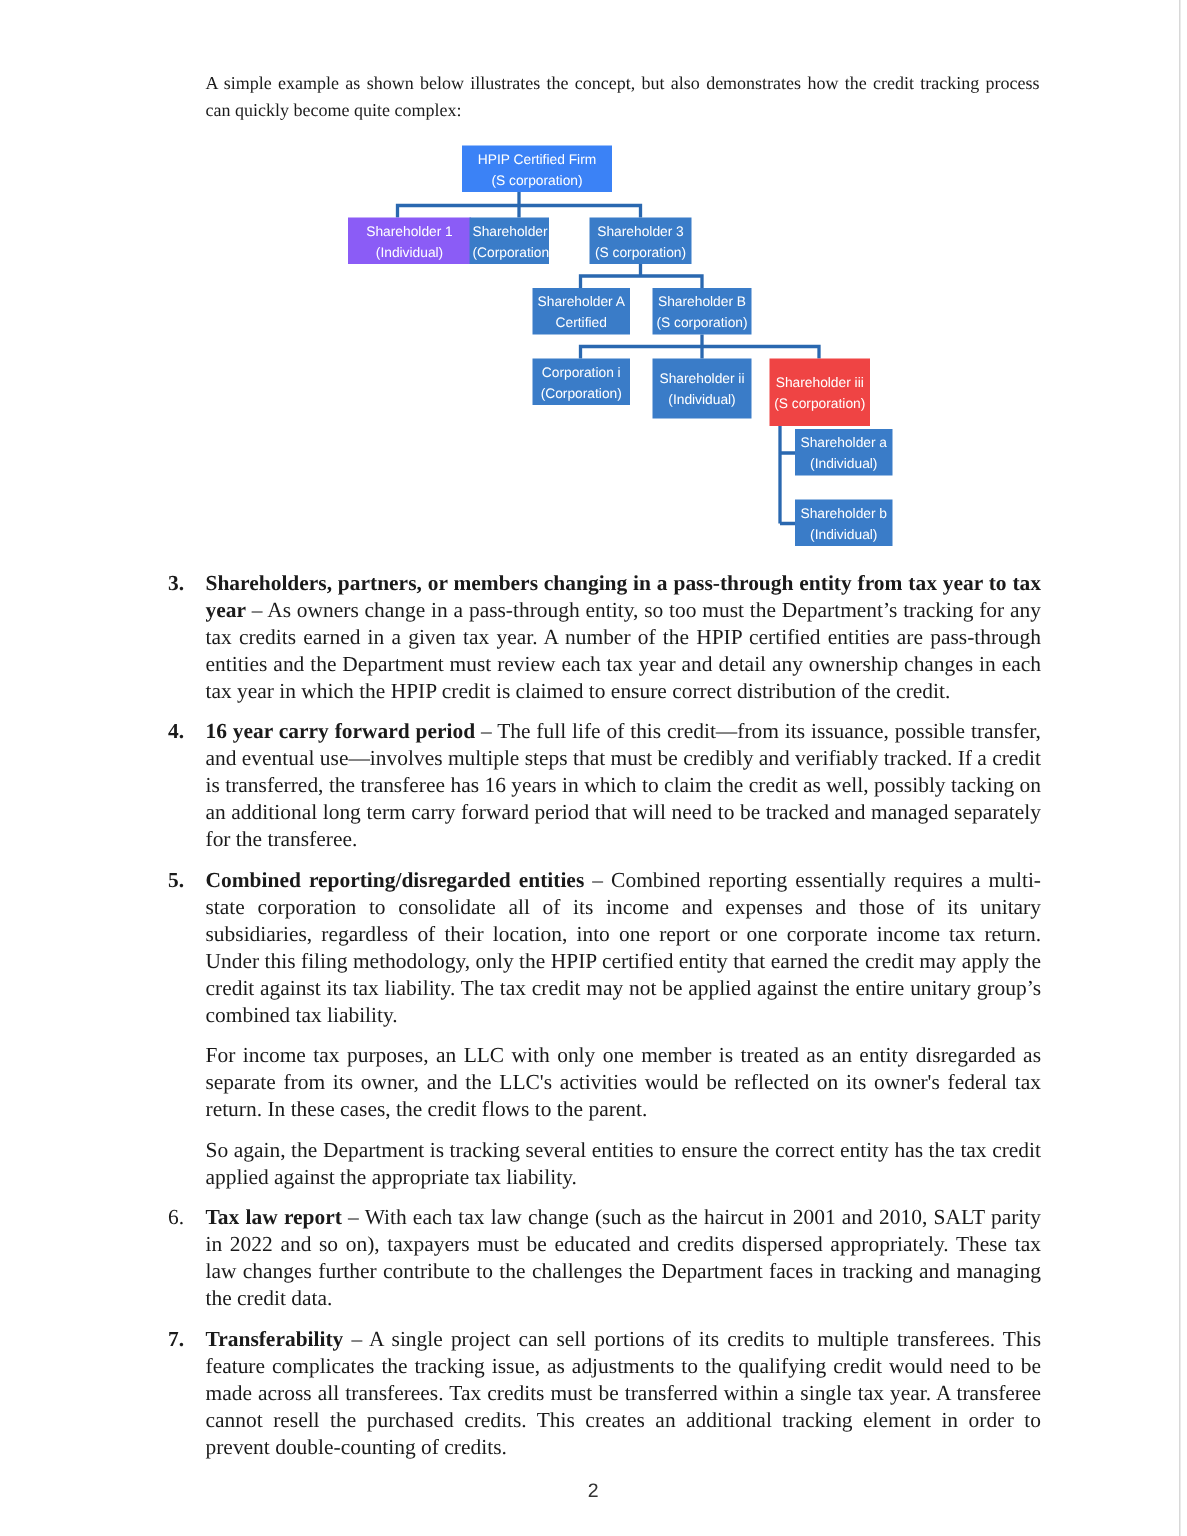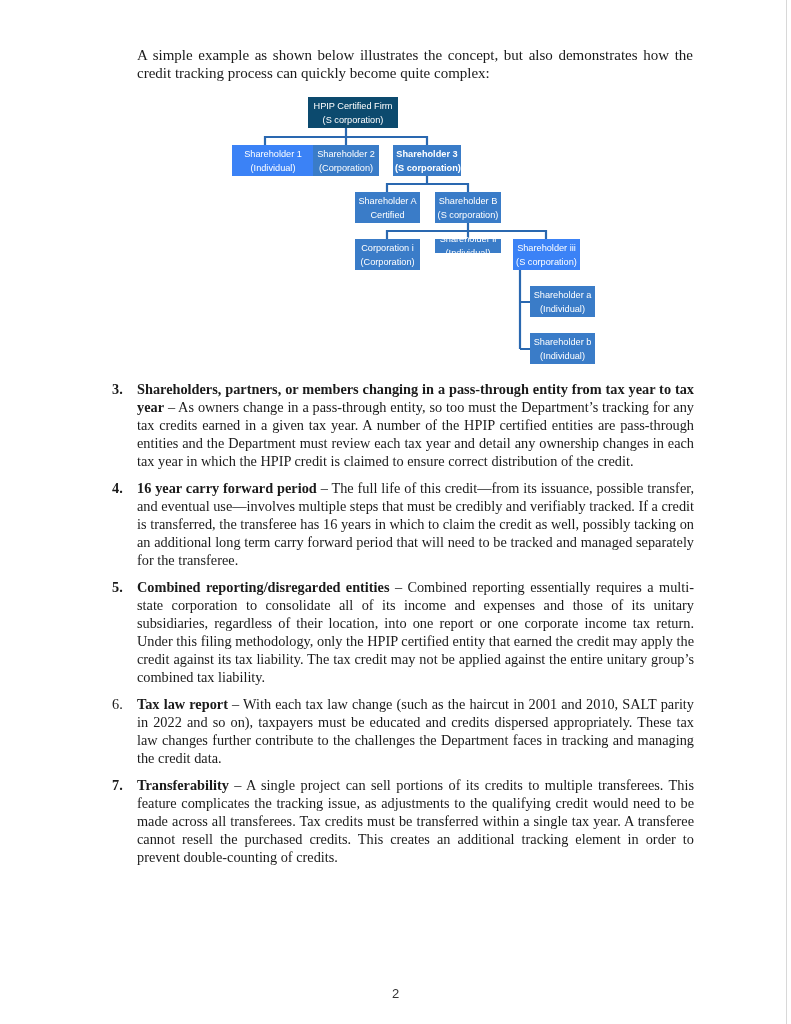--- a/index.html
+++ b/index.html
@@ -3,21 +3,21 @@
 <meta charset="utf-8">
 <style>
   html, body { margin: 0; padding: 0; }
   body {
     width: 791px; height: 1024px; background: #ffffff; position: relative; overflow: hidden;
     font-family: "Liberation Serif", serif; color: #1a1a1a;
   }
   .edge-line { position: absolute; left: 786px; top: 0; width: 1px; height: 1024px; background: #d8d8d8; }
   .intro {
     position: absolute; left: 137px; top: 46px; width: 556px;
-    font-size: 15px; line-height: 18px; text-align: justify;
+    font-size: 12px; line-height: 18px; text-align: justify;
   }
   .diagram { position: absolute; left: 0; top: 0; width: 791px; height: 380px; }
   .node {
     position: absolute; background: #3a7cc8; color: #ffffff;
     font-family: "Liberation Sans", sans-serif; font-size: 9.2px; line-height: 14px;
     text-align: center; display: flex; flex-direction: column; justify-content: center;
     box-sizing: border-box; padding: 0 2px; white-space: nowrap;
   }
   .node span { display: block; }
   svg.lines { position: absolute; left: 0; top: 0; }
@@ -50,56 +50,56 @@
       <path d="M346 128 V137 M265 145 V137 H427 V145 M346 137 V145"></path>
 
       <path d="M427 176 V184 M387 192 V184 H468 V192"></path>
 
       <path d="M468 223 V231 M387 239 V231 H546 V239 M468 231 V239"></path>
 
       <path d="M520 270 V349 M520 302 H530 M520 349 H530"></path>
     </g>
   </svg>
 
-  <div class="node" style="left: 308px; top: 97px; width: 90px; height: 31px; background: #0c4a6e;">
+  <div class="node" style="left: 308px; top: 97px; width: 100px; height: 31px; background: #3b82f6;">
     <span>HPIP Certified Firm</span>
     <span>(S corporation)</span>
   </div>
 
-  <div class="node" style="left: 232px; top: 145px; width: 82px; height: 31px; background: #3b82f6;">
+  <div class="node" style="left: 232px; top: 145px; width: 82px; height: 31px; background: #8b5cf6;">
     <span>Shareholder 1</span>
     <span>(Individual)</span>
   </div>
-  <div class="node" style="left: 313px; top: 145px; width: 66px; height: 31px; background: rgb(58, 124, 200);">
+  <div class="node" style="left: 313px; top: 145px; width: 53px; height: 31px; background: rgb(58, 124, 200);">
     <span>Shareholder 2</span>
     <span>(Corporation)</span>
   </div>
-  <div class="node" style="left: 393px; top: 145px; width: 68px; height: 31px; background: rgb(58, 124, 200); font-weight: bold;">
+  <div class="node" style="left: 393px; top: 145px; width: 68px; height: 31px; background: rgb(58, 124, 200);">
     <span>Shareholder 3</span>
     <span>(S corporation)</span>
   </div>
 
   <div class="node" style="left: 355px; top: 192px; width: 65px; height: 31px; background: rgb(58, 124, 200);">
     <span>Shareholder A</span>
     <span>Certified</span>
   </div>
   <div class="node" style="left: 435px; top: 192px; width: 66px; height: 31px; background: rgb(58, 124, 200);">
     <span>Shareholder B</span>
     <span>(S corporation)</span>
   </div>
 
   <div class="node" style="left: 355px; top: 239px; width: 65px; height: 31px; background: rgb(58, 124, 200);">
     <span>Corporation i</span>
     <span>(Corporation)</span>
   </div>
-  <div class="node" style="left: 435px; top: 239px; width: 66px; height: 14px; background: rgb(58, 124, 200);">
+  <div class="node" style="left: 435px; top: 239px; width: 66px; height: 40px; background: rgb(58, 124, 200);">
     <span>Shareholder ii</span>
     <span>(Individual)</span>
   </div>
-  <div class="node" style="left: 513px; top: 239px; width: 67px; height: 31px; background: #3b82f6;">
+  <div class="node" style="left: 513px; top: 239px; width: 67px; height: 45px; background: #ef4444;">
     <span>Shareholder iii</span>
     <span>(S corporation)</span>
   </div>
 
   <div class="node" style="left: 530px; top: 286px; width: 65px; height: 31px; background: rgb(58, 124, 200);">
     <span>Shareholder a</span>
     <span>(Individual)</span>
   </div>
   <div class="node" style="left: 530px; top: 333px; width: 65px; height: 31px; background: rgb(58, 124, 200);">
     <span>Shareholder b</span>
@@ -112,20 +112,22 @@
     <span class="num">3.</span>
     <p><span class="term">Shareholders, partners, or members changing in a pass-through entity from tax year to tax year</span><span> – As owners change in a pass-through entity, so too must the Department’s tracking for any tax credits earned in a given tax year.  A number of the HPIP certified entities are pass-through entities and the Department must review each tax year and detail any ownership changes in each tax year in which the HPIP credit is claimed to ensure correct distribution of the credit.</span></p>
   </div>
   <div class="item">
     <span class="num">4.</span>
     <p><span class="term">16 year carry forward period</span><span> – The full life of this credit—from its issuance, possible transfer, and eventual use—involves multiple steps that must be credibly and verifiably tracked.  If a credit is transferred, the transferee has 16 years in which to claim the credit as well, possibly tacking on an additional long term carry forward period that will need to be tracked and managed separately for the transferee.</span></p>
   </div>
   <div class="item">
     <span class="num">5.</span>
     <p><span class="term">Combined reporting/disregarded entities</span><span> – Combined reporting essentially requires a multi-state corporation to consolidate all of its income and expenses and those of its unitary subsidiaries, regardless of their location, into one report or one corporate income tax return.  Under this filing methodology, only the HPIP certified entity that earned the credit may apply the credit against its tax liability.  The tax credit may not be applied against the entire unitary group’s combined tax liability.</span></p>
+    <p>For income tax purposes, an LLC with only one member is treated as an entity disregarded as separate from its owner, and the LLC's activities would be reflected on its owner's federal tax return. In these cases, the credit flows to the parent.</p>
+    <p>So again, the Department is tracking several entities to ensure the correct entity has the tax credit applied against the appropriate tax liability.</p>
   </div>
   <div class="item">
     <span class="num plain">6.</span>
     <p><span class="term">Tax law report</span><span> – With each tax law change (such as the haircut in 2001 and 2010, SALT parity in 2022 and so on), taxpayers must be educated and credits dispersed appropriately.  These tax law changes further contribute to the challenges the Department faces in tracking and managing the credit data.</span></p>
   </div>
   <div class="item">
     <span class="num">7.</span>
     <p><span class="term">Transferability</span><span> – A single project can sell portions of its credits to multiple transferees.  This feature complicates the tracking issue, as adjustments to the qualifying credit would need to be made across all transferees.  Tax credits must be transferred within a single tax year.  A transferee cannot resell the purchased credits.  This creates an additional tracking element in order to prevent double-counting of credits.</span></p>
   </div>
 </div>

